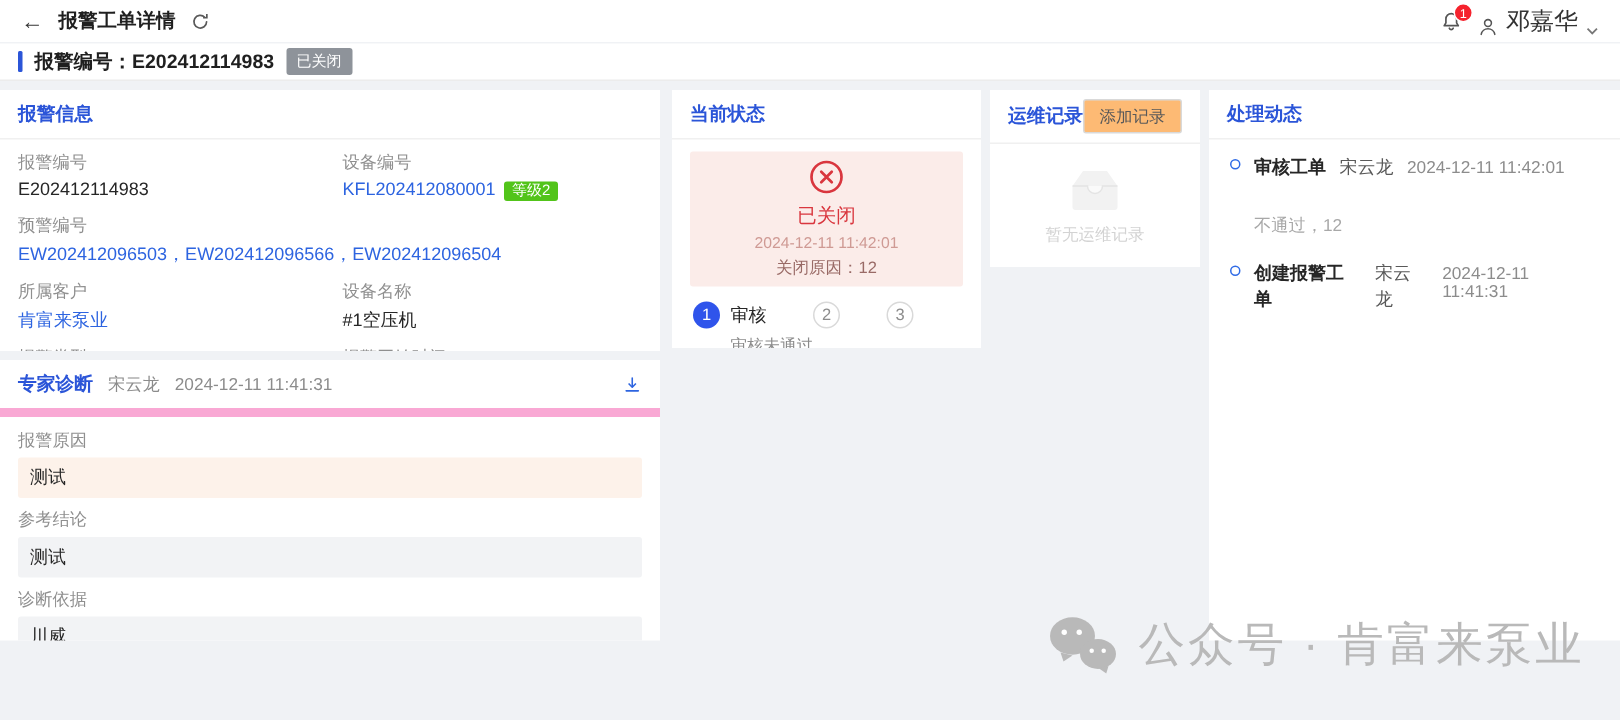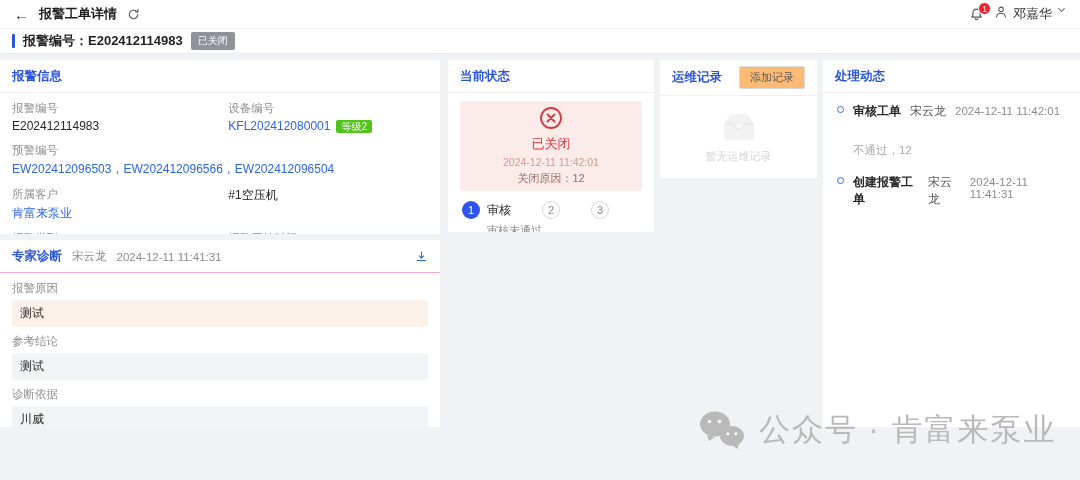--- a/index.html
+++ b/index.html
@@ -13,21 +13,21 @@
     justify-content:space-between; padding:0 14px; }
   .topbar-left { display:flex; align-items:center; gap:10px; }
   .back { font-size:15px; color:#333; cursor:pointer; line-height:1; }
   .page-title { font-size:13px; font-weight:bold; color:#1f1f1f; }
   .iconbtn { display:inline-flex; align-items:center; cursor:pointer; }
   .topbar-right { display:flex; align-items:center; gap:10px; }
   .bell-wrap { position:relative; display:inline-flex; }
   .bell-badge { position:absolute; top:-5px; right:-7px; background:#f5222d; color:#fff;
     font-size:8.5px; min-width:13px; height:13px; line-height:13px; text-align:center;
     border-radius:8px; padding:0 3px; border:1px solid #fff; }
-  .user-chip { display:flex; align-items:flex-start; gap:5px; font-size:13px; color:#333; cursor:pointer; }
+  .user-chip { display:flex; align-items:flex-end; gap:5px; font-size:16px; color:#333; cursor:pointer; }
   
   .subbar { height:25px; background:#fff; margin-top:1px; border-bottom:1px solid #ececec;
     display:flex; align-items:center; gap:8px; padding:0 12px; }
   .blue-bar { width:3px; height:14px; background:#2b55d8; border-radius:1px; }
   .sub-title { font-size:13px; font-weight:bold; color:#1f1f1f; }
   .badge-gray { background:#8e939a; color:#fff; font-size:10px; padding:2px 7px; border-radius:2px; }
   
   .main { display:flex; gap:8px; padding-top:6px; height:373px; }
   .col-left { width:440px; display:flex; flex-direction:column; gap:6px; }
   .col-right { flex:1; display:flex; flex-direction:row; gap:6px; }
@@ -38,21 +38,21 @@
   .info-body { padding:8px 12px 6px; }
   .info-grid { display:grid; grid-template-columns:52% 48%; }
   .field { margin-bottom:9px; }
   .field-label { font-size:11.5px; color:#8f8f8f; margin-bottom:3px; }
   .field-value { font-size:12px; color:#262626; }
   .link { color:#2d64e0; cursor:pointer; }
   .badge-green { background:#52c41a; color:#fff; font-size:10px; padding:1px 5px;
     border-radius:2px; margin-left:6px; }
   .full { grid-column:1 / 3; }
   
-  .exp-head { display:flex; align-items:center; gap:10px; padding:8px 12px 7px; border-bottom:1px solid #f9a8d4; }
+  .exp-head { display:flex; align-items:center; gap:10px; padding:8px 12px 7px; border-bottom:6px solid #f9a8d4; }
   .exp-meta { font-size:11.5px; color:#8c8c8c; }
   .exp-spacer { flex:1; }
   .exp-body { padding:8px 12px 4px; }
   .exp-field { margin-bottom:7px; }
   .exp-label { font-size:11.5px; color:#8f8f8f; margin-bottom:4px; }
   .exp-box { font-size:12px; color:#262626; padding:5px 8px; border-radius:2px; }
   .exp-box.orange { background:#fdf2ea; }
   .exp-box.gray { background:#f2f3f5; }
   .exp-box.plain { padding:2px 0 0; background:none; }
   
@@ -66,21 +66,21 @@
   .step { display:flex; gap:7px; }
   .step-circle { width:18px; height:18px; border-radius:50%; font-size:11px;
     display:flex; align-items:center; justify-content:center; flex:0 0 auto; }
   .step.active .step-circle { background:#2f54eb; color:#fff; }
   .step.pending .step-circle { border:1px solid #d9d9d9; color:#8c8c8c; background:#fff; }
   .step-label { font-size:12px; color:#262626; line-height:18px; }
   .step.pending .step-label { color:#8c8c8c;margin-top:41px; }
   .step-sub { font-size:11px; color:#8c8c8c; margin-top:4px; }
   
   .rec-head { display:flex; align-items:center; justify-content:space-between;
-    padding:6px 12px; border-bottom:1px solid #f0f0f0;gap:17px; }
+    padding:6px 12px; border-bottom:1px solid #f0f0f0; }
   .btn-outline { background:#fdba74; border:1px solid #d9d9d9; border-radius:2px;
     font-size:11px; color:#595959; padding:3px 10px; cursor:pointer; }
   .rec-body { height:82px; display:flex; flex-direction:column; align-items:center;
     justify-content:center; gap:5px; }
   .empty-text { font-size:11px; color:#d3d3d3; }
   
   .act-body { padding:10px 14px; }
   .tl-item { display:flex; gap:9px; margin-bottom:16px; }
   .tl-dot { width:7px; height:7px; border:1.5px solid #2f6be6; border-radius:50%;
     margin-top:3px; flex:0 0 auto; background:#fff; }
@@ -157,20 +157,21 @@
           </div>
           <div class="field full">
             <div class="field-label">预警编号</div>
             <div class="field-value"><span class="link">EW202412096503，EW202412096566，EW202412096504</span></div>
           </div>
           <div class="field">
             <div class="field-label">所属客户</div>
             <div class="field-value"><span class="link">肯富来泵业</span></div>
           </div>
           <div class="field">
+            <div class="field-label">设备名称</div>
             <div class="field-value">#1空压机</div>
           </div>
           <div class="field">
             <div class="field-label">报警类型</div>
 
           </div>
           <div class="field">
             <div class="field-label">报警开始时间</div>
 
           </div>

